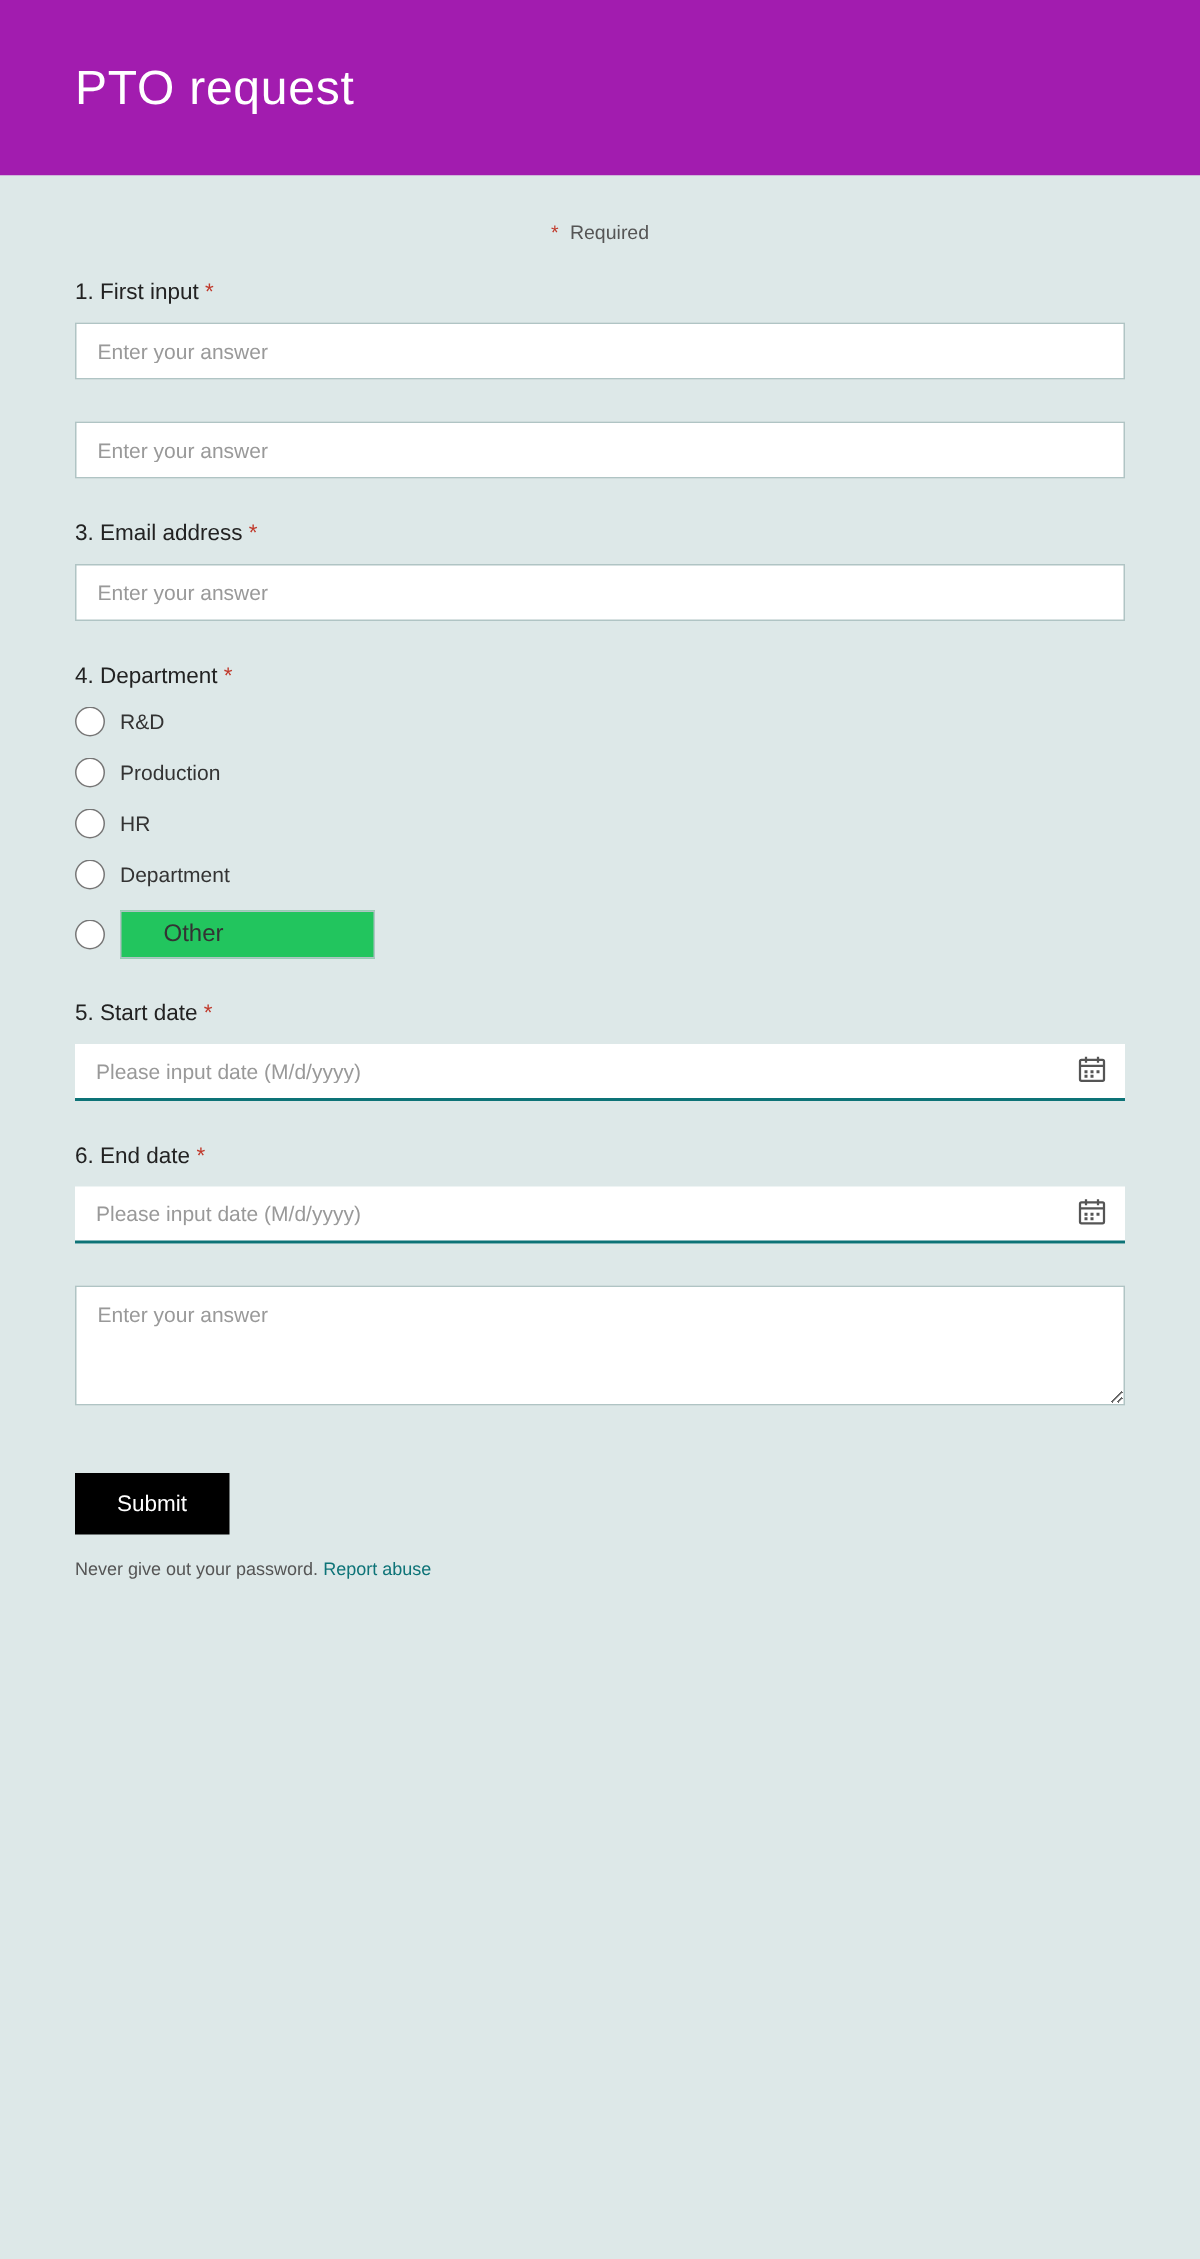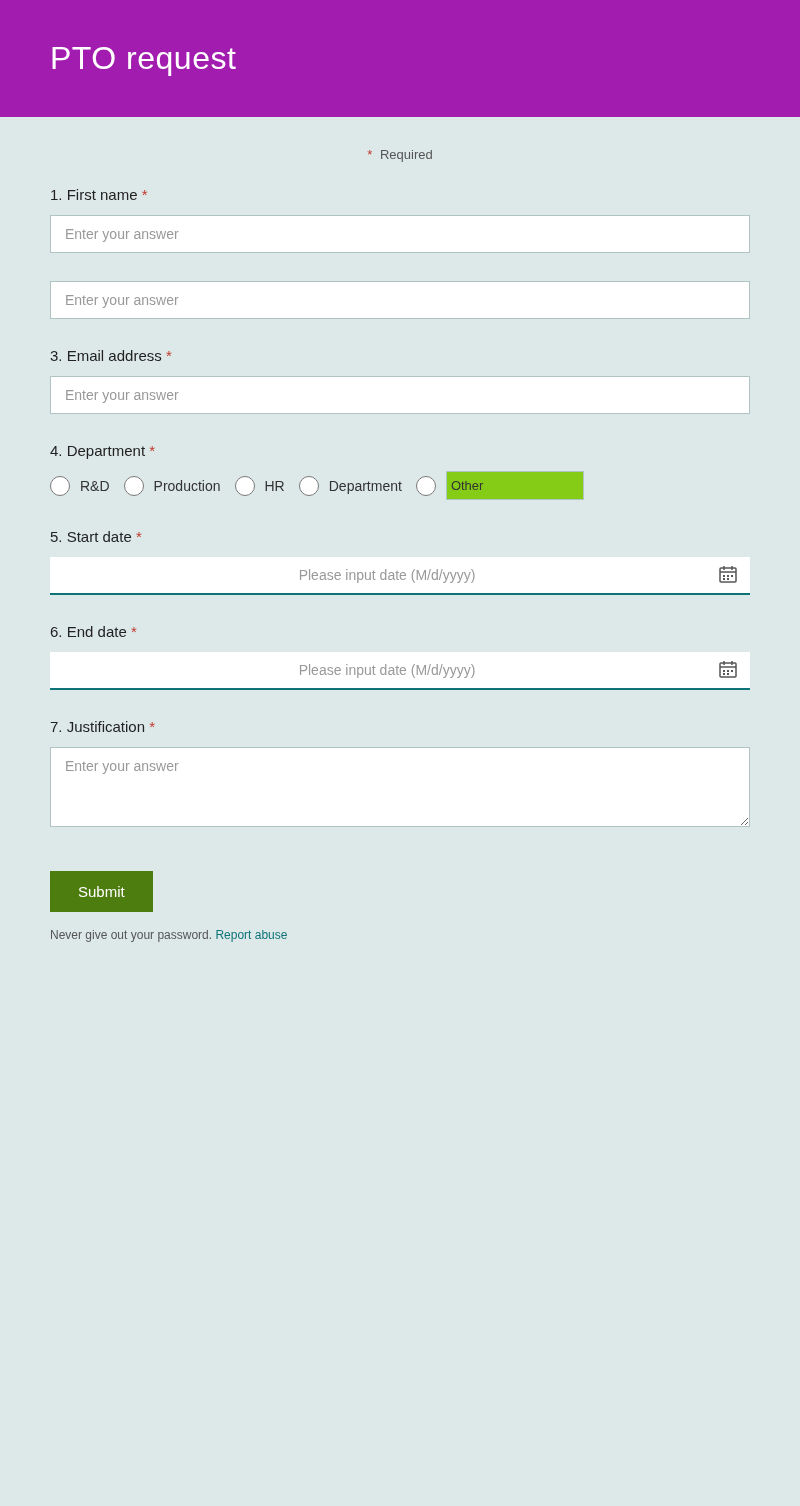--- a/index.html
+++ b/index.html
@@ -82,20 +82,21 @@
       resize: vertical;
       min-height: 80px;
     }
 
     .textarea-input::placeholder {
       color: #999;
     }
 
     .radio-group {
       display: flex;
+      flex-direction: column;
       gap: 14px;
       margin-top: 4px;
     }
 
     .radio-option {
       display: flex;
       align-items: center;
       gap: 10px;
       cursor: pointer;
     }
@@ -107,43 +108,42 @@
       cursor: pointer;
       flex-shrink: 0;
     }
 
     .radio-label {
       font-size: 14px;
       color: #333;
     }
 
     .radio-label-box {
-      font-size: 13px;
+      font-size: 16px;
       color: #333;
-      background-color: #84cc16;
+      background-color: #22c55e;
       border: 1px solid #b0c4c4;
-      padding: 6px 100px 6px 4px;
+      padding: 6px 100px 6px 28px;
     }
 
     .date-input-wrapper {
       position: relative;
       width: 100%;
     }
 
     .date-input {
       width: 100%;
       padding: 10px 40px 10px 14px;
       border: none;
       border-bottom: 2px solid #0d7377;
       background-color: white;
       font-size: 14px;
       color: #a16207;
       outline: none;
       font-family: inherit;
-      text-align: center;
     }
 
     .date-input::placeholder {
       color: #999;
     }
 
     .calendar-icon {
       position: absolute;
       right: 12px;
       top: 50%;
@@ -152,21 +152,21 @@
       font-size: 16px;
       pointer-events: none;
     }
 
     .submit-section {
       margin-top: 40px;
       margin-bottom: 16px;
     }
 
     .submit-btn {
-      background-color: #4d7c0f;
+      background-color: #000000;
       color: white;
       border: none;
       padding: 12px 28px;
       font-size: 15px;
       font-weight: 500;
       cursor: pointer;
       font-family: inherit;
     }
 
     .footer-text {
@@ -194,21 +194,21 @@
 <div class="form-body">
 
   <div class="required-note">
     <span class="required-star">*</span>
     <span>Required</span>
   </div>
 
   <div class="form-section section-divider">
     <div class="question-label">
       <span class="question-number">1. </span>
-      <span>First name</span>
+      <span>First input</span>
       <span class="required-star"> *</span>
     </div>
     <input type="text" class="text-input" placeholder="Enter your answer" style="">
   </div>
 
   <div class="form-section section-divider">
     <input type="text" class="text-input" placeholder="Enter your answer" style="">
   </div>
 
   <div class="form-section section-divider">
@@ -298,25 +298,20 @@
           <rect x="9" y="11" width="2" height="2" fill="#555"></rect>
           <rect x="13" y="11" width="2" height="2" fill="#555"></rect>
           <rect x="5" y="14" width="2" height="2" fill="#555"></rect>
           <rect x="9" y="14" width="2" height="2" fill="#555"></rect>
         </svg>
       </span>
     </div>
   </div>
 
   <div class="form-section section-divider">
-    <div class="question-label">
-      <span class="question-number">7. </span>
-      <span>Justification</span>
-      <span class="required-star"> *</span>
-    </div>
     <textarea class="textarea-input" placeholder="Enter your answer" style=""></textarea>
   </div>
 
   <div class="submit-section">
     <button class="submit-btn">Submit</button>
   </div>
 
   <div class="footer-text">
     <span>Never give out your password.</span>
     <a href="#" class="footer-link">Report abuse</a>

